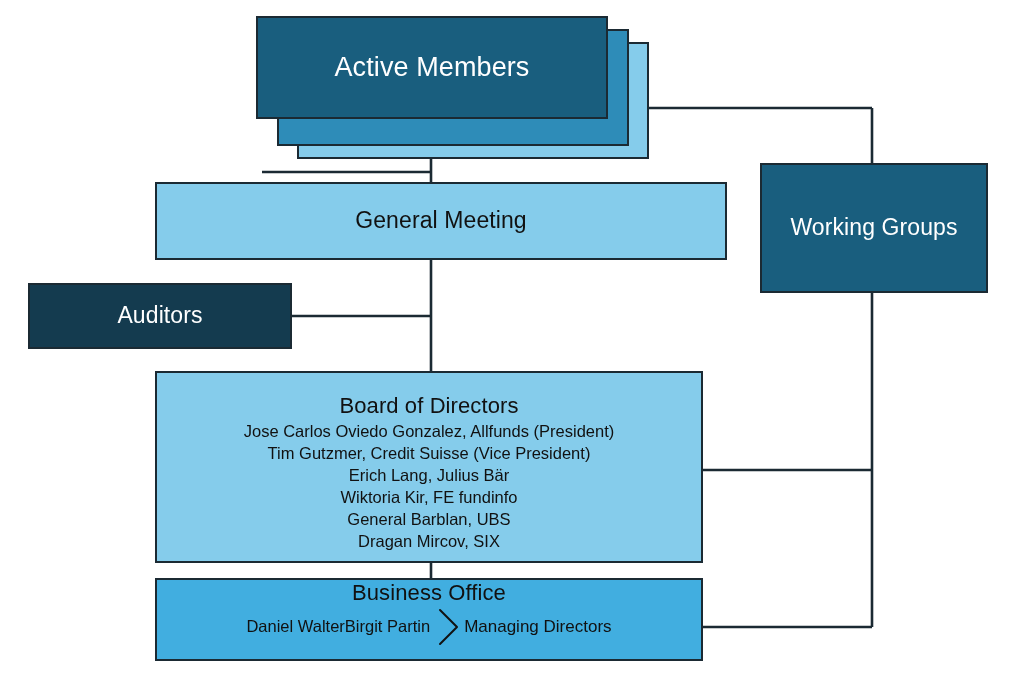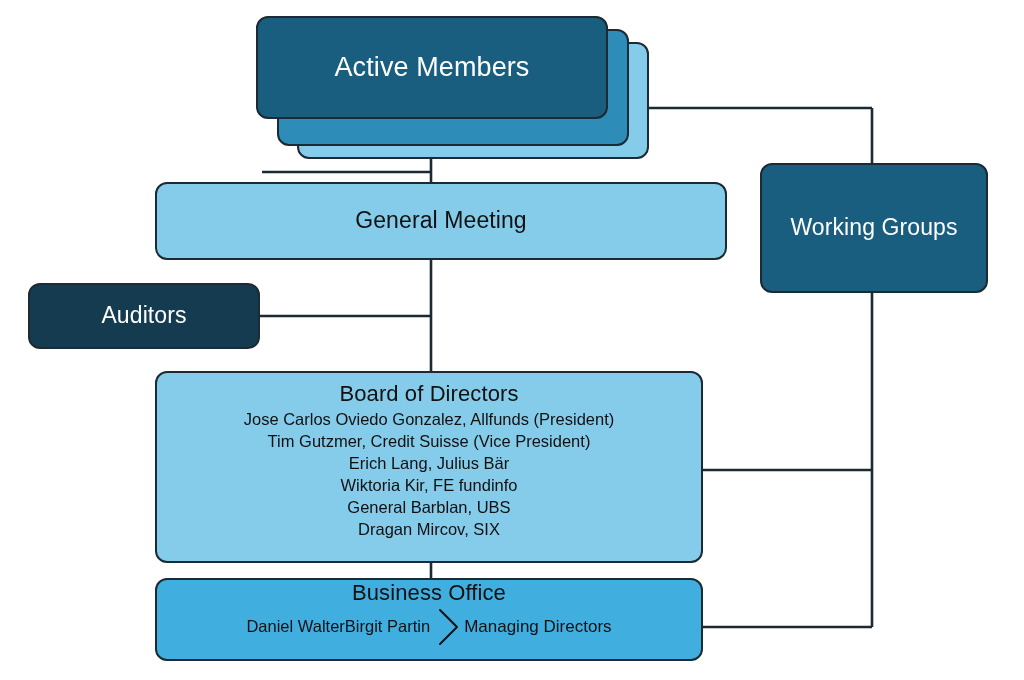--- a/index.html
+++ b/index.html
@@ -26,21 +26,21 @@
     top: 0;
     width: 1024px;
     height: 680px;
     z-index: 1;
   }
   
   .node {
     position: absolute;
     box-sizing: border-box;
     border: 2px solid #1b2a33;
-    border-radius: 12px;
+    border-radius: 0;
     z-index: 3;
     display: flex;
     flex-direction: column;
     align-items: center;
     justify-content: center;
     text-align: center;
   }
   .node .title {
     font-size: 23px;
     line-height: 1.18;
@@ -79,29 +79,29 @@
     left: 256px;  top: 16px;  width: 352px;  height: 103px;
     z-index: 4;
   }
   #stack-front .title { font-size: 27px; }
 
   
   #general-meeting {
     left: 155px;  top: 182px;  width: 572px;  height: 78px;
   }
   #auditors {
-    left: 28px;  top: 283px;  width: 232px;  height: 66px;
+    left: 28px;  top: 283px;  width: 264px;  height: 66px;
   }
   #working-groups {
     left: 760px;  top: 163px;  width: 228px;  height: 130px;
   }
   #board {
     left: 155px;  top: 371px;  width: 548px;  height: 192px;
     justify-content: flex-start;
-    padding-top: 8px;
+    padding-top: 20px;
   }
   #board .title { font-size: 22px; margin-bottom: 2px; }
   .member {
     font-size: 16.5px;
     line-height: 1.33;
     color: #111111;
   }
   #business-office {
     left: 155px;  top: 578px;  width: 548px;  height: 83px;
     justify-content: flex-start;

